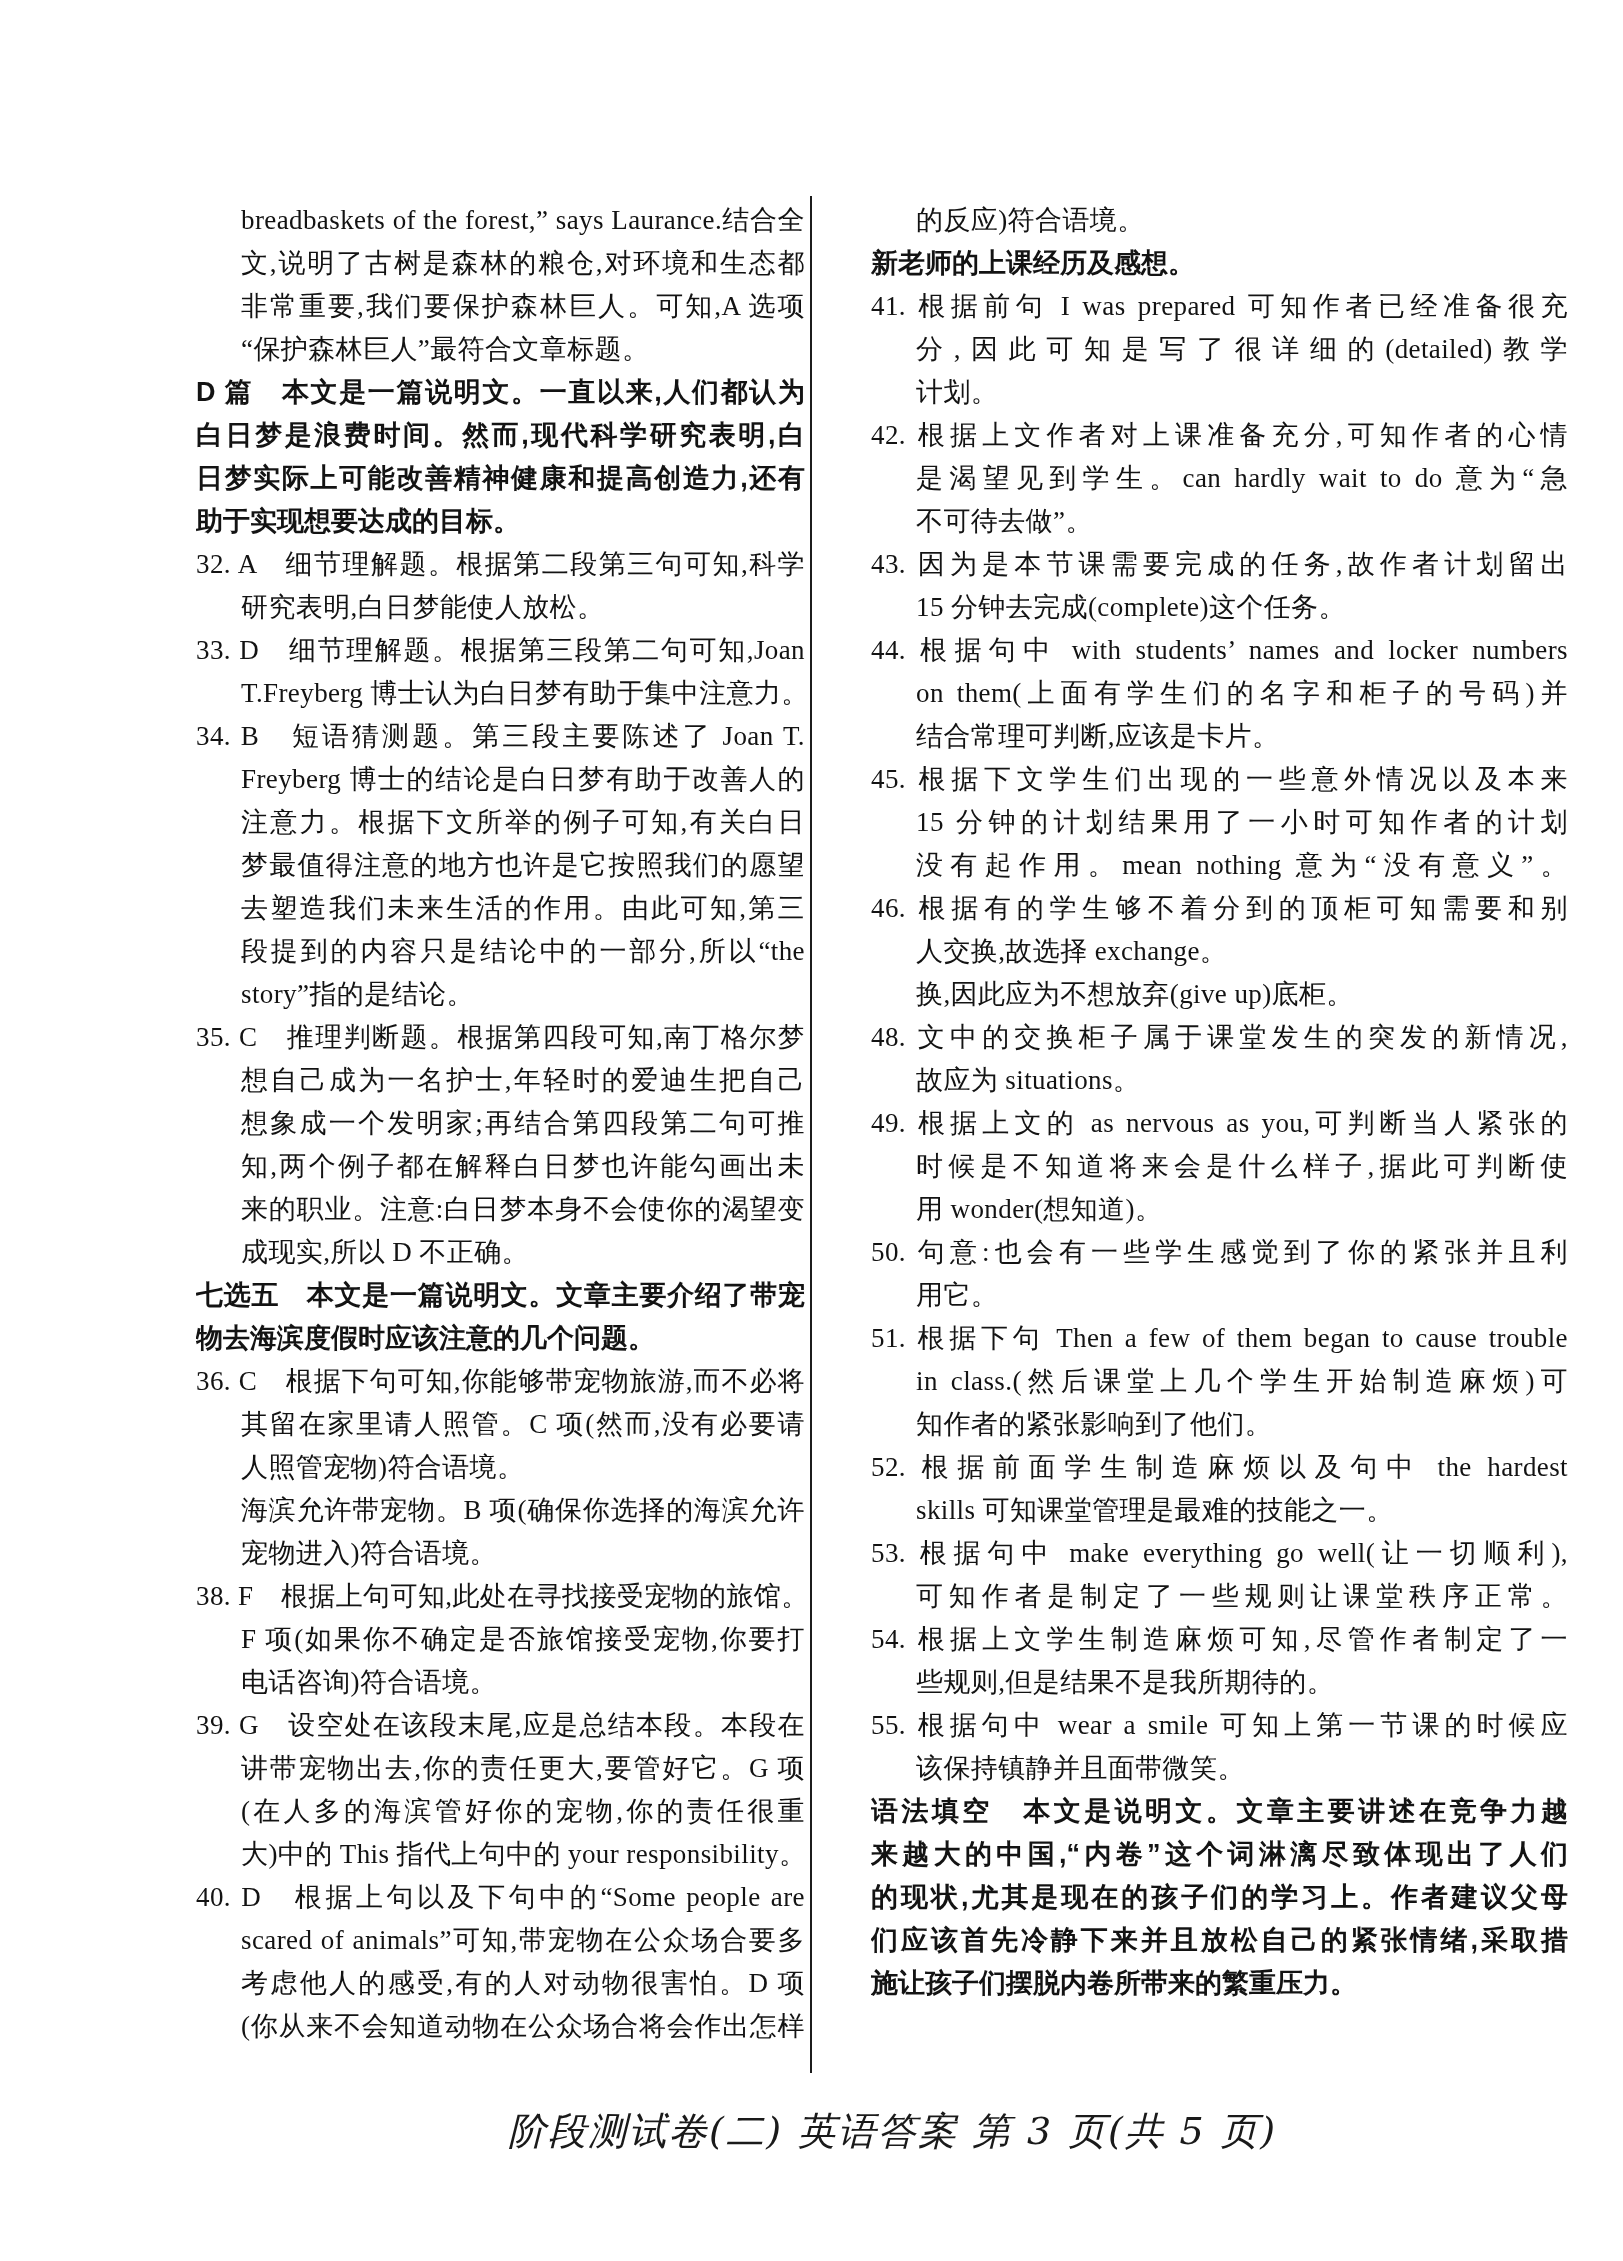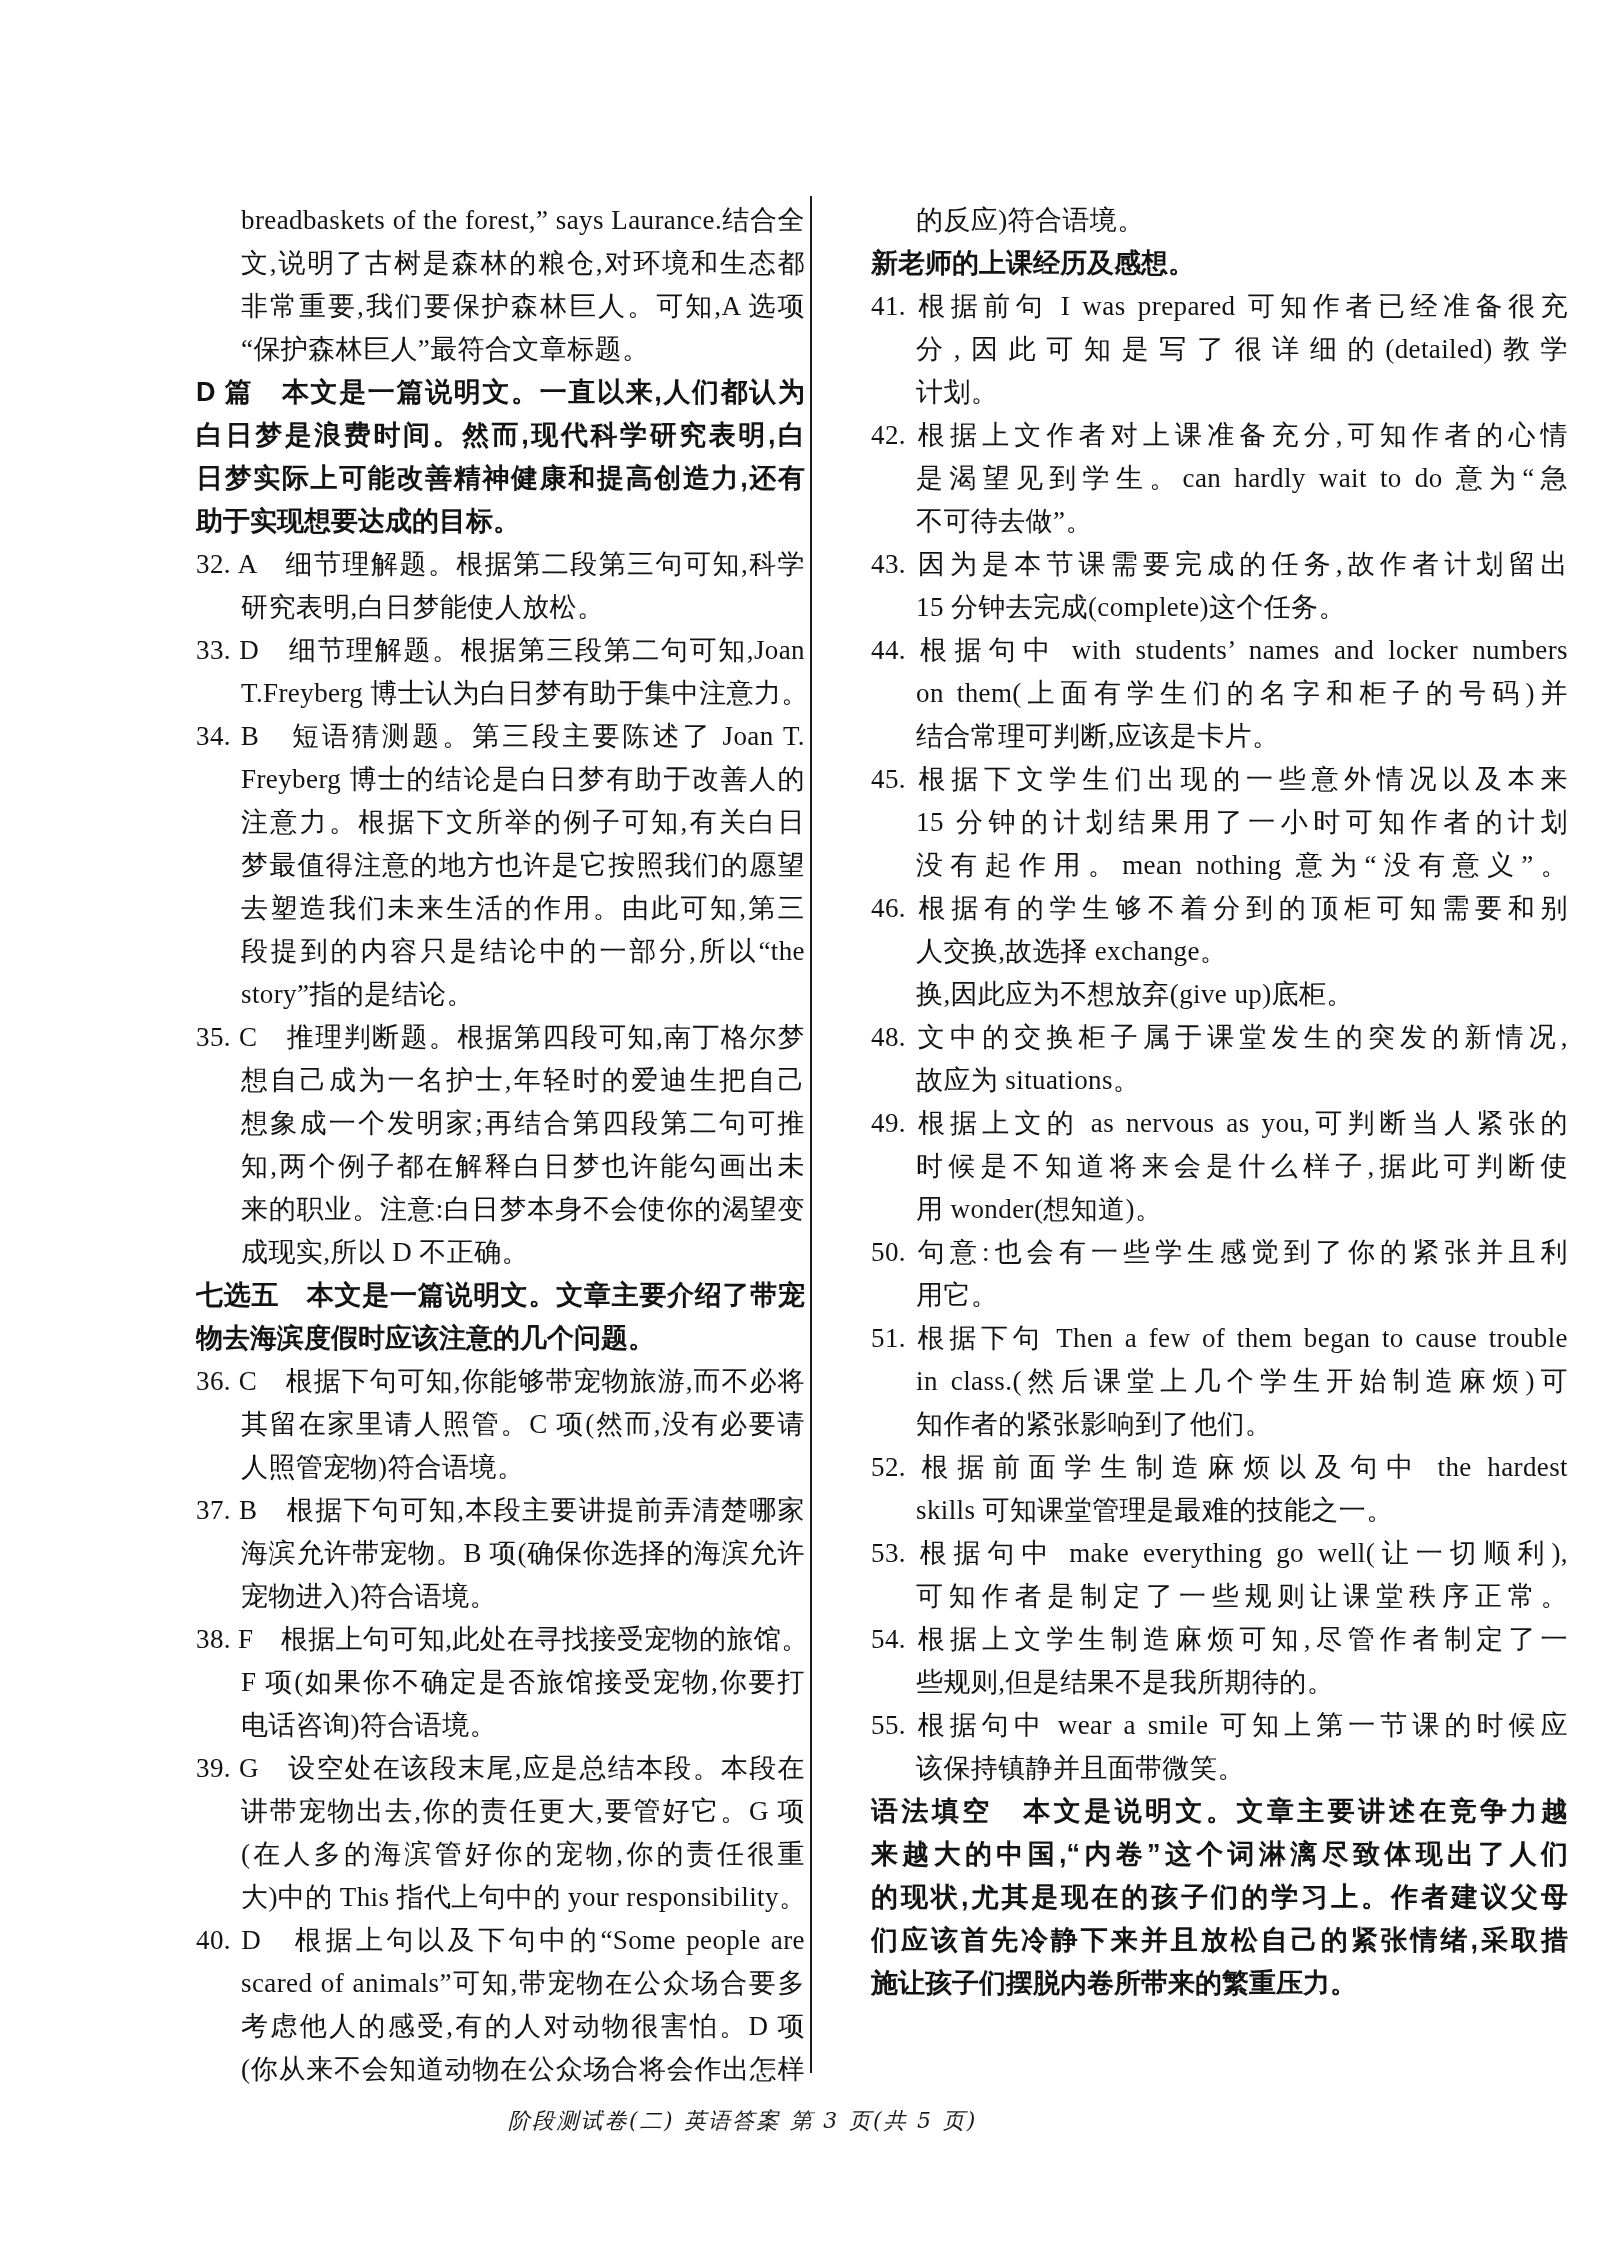--- a/index.html
+++ b/index.html
@@ -51,21 +51,21 @@
     width: 2.2px;
     height: 1877px;
     background: #1c1c1c;
   }
   .footer {
     position: absolute;
     left: 508px;
     top: 2106px;
     font-family: "DejaVu Serif", serif;
     font-style: italic;
-    font-size: 22px;
+    font-size: 38px;
     letter-spacing: 2.2px;
     color: #1a1a1a;
     white-space: nowrap;
   }
 </style>
 </head>
 <body>
 
 <div class="page">
   <div class="column" id="col-left">
@@ -92,21 +92,20 @@
       <div class="line hang">想自己成为一名护士,年轻时的爱迪生把自己</div>
       <div class="line hang">想象成一个发明家;再结合第四段第二句可推</div>
       <div class="line hang">知,两个例子都在解释白日梦也许能勾画出未</div>
       <div class="line hang">来的职业。注意:白日梦本身不会使你的渴望变</div>
       <div class="line hang nj">成现实,所以 D 不正确。</div>
       <div class="line hei">七选五　本文是一篇说明文。文章主要介绍了带宠</div>
       <div class="line hei nj">物去海滨度假时应该注意的几个问题。</div>
       <div class="line">36. C　根据下句可知,你能够带宠物旅游,而不必将</div>
       <div class="line hang">其留在家里请人照管。C 项(然而,没有必要请</div>
       <div class="line hang nj">人照管宠物)符合语境。</div>
-      <div class="line">37. B　根据下句可知,本段主要讲提前弄清楚哪家</div>
       <div class="line hang">海滨允许带宠物。B 项(确保你选择的海滨允许</div>
       <div class="line hang nj">宠物进入)符合语境。</div>
       <div class="line">38. F　根据上句可知,此处在寻找接受宠物的旅馆。</div>
       <div class="line hang">F 项(如果你不确定是否旅馆接受宠物,你要打</div>
       <div class="line hang nj">电话咨询)符合语境。</div>
       <div class="line">39. G　设空处在该段末尾,应是总结本段。本段在</div>
       <div class="line hang">讲带宠物出去,你的责任更大,要管好它。G 项</div>
       <div class="line hang">(在人多的海滨管好你的宠物,你的责任很重</div>
       <div class="line hang">大)中的 This 指代上句中的 your responsibility。</div>
       <div class="line">40. D　根据上句以及下句中的“Some people are</div>

